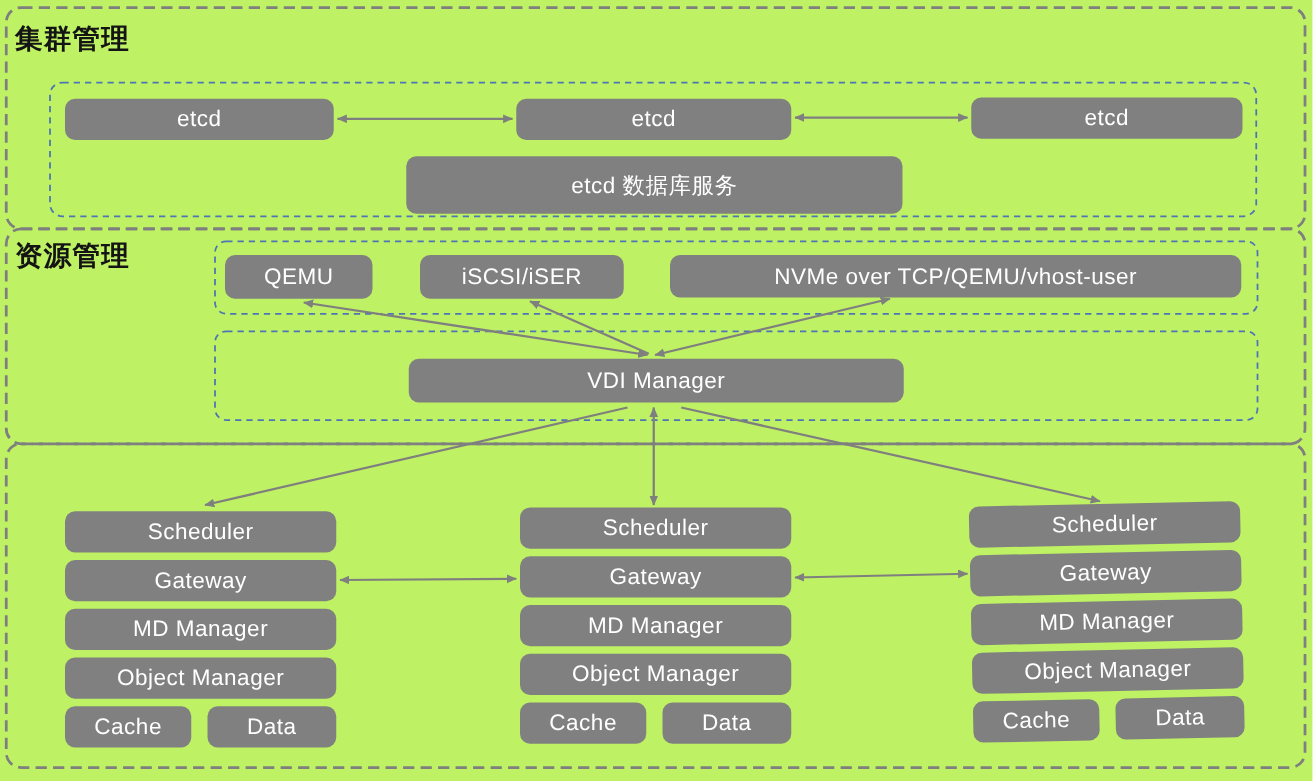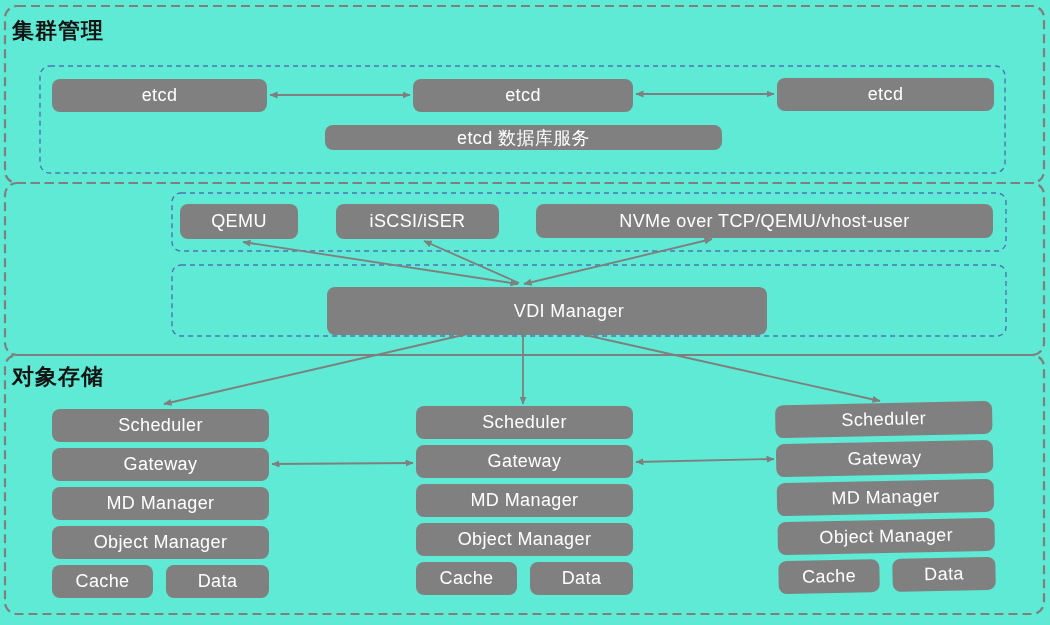--- a/index.html
+++ b/index.html
@@ -1,17 +1,17 @@
 <!DOCTYPE html>
 <html><head>
 <meta charset="utf-8">
 <style>
   html,body{margin:0;padding:0;background:#ffffff;}
   .canvas{
-    position:relative;width:1050px;height:625px;background:#5eead4;
+    position:relative;width:1050px;height:625px;background:#bef264;
     font-family:"Liberation Sans","DejaVu Sans",sans-serif;overflow:hidden;
   }
   .overlay{position:absolute;left:0;top:0;width:1050px;height:625px;pointer-events:none;}
   .section-title{
     position:absolute;font-size:22px;font-weight:700;color:#141414;
     letter-spacing:1px;white-space:nowrap;
   }
   .node{
     position:absolute;background:#808080;color:#ffffff;border-radius:8px;
     display:flex;align-items:center;justify-content:center;
@@ -64,32 +64,32 @@
 
     <line x1="272" y1="464" x2="413" y2="463" stroke="#7f7f7f" stroke-width="1.8" marker-start="url(#ahs)" marker-end="url(#ah)"></line>
     <line x1="636" y1="462" x2="774" y2="459" stroke="#7f7f7f" stroke-width="1.8" marker-start="url(#ahs)" marker-end="url(#ah)"></line>
   </svg>
 
   <div class="section-title" style="left:12px;top:16px;">集群管理</div>
 
   <div class="node" style="left:52px;top:79px;width:215px;height:33px;">etcd</div>
   <div class="node" style="left:413px;top:79px;width:220px;height:33px;">etcd</div>
   <div class="node" style="left:777px;top:78px;width:217px;height:33px;">etcd</div>
-  <div class="node" style="left:325px;top:125px;width:397px;height:25px;">etcd 数据库服务</div>
+  <div class="node" style="left:325px;top:125px;width:397px;height:46px;">etcd 数据库服务</div>
 
+  <div class="section-title" style="left:12px;top:190px;">资源管理</div>
 
   <div class="node" style="left:336px;top:204px;width:163px;height:35px;">iSCSI/iSER</div>
   <div class="node" style="left:180px;top:204px;width:118px;height:35px;">QEMU</div>
   <div class="node" style="left:536px;top:204px;width:457px;height:34px;">
       <span>NVMe over TCP/QEMU/vhost-</span>
       <span class="bold">user</span>
     </div>
-  <div class="node" style="left:327px;top:287px;width:396px;height:48px;padding-left:44px;">VDI Manager</div>
+  <div class="node" style="left:327px;top:287px;width:396px;height:35px;">VDI Manager</div>
 
-  <div class="section-title" style="left:12px;top:362px;">对象存储</div>
 
   <div class="stack" style="left:52px;top:409px;">
     <div class="node row0">Scheduler</div>
     <div class="node row1">Gateway</div>
     <div class="node row2">MD Manager</div>
     <div class="node row3">Object Manager</div>
     <div class="node half">Cache</div>
     <div class="node half data">Data</div>
   </div>
 

